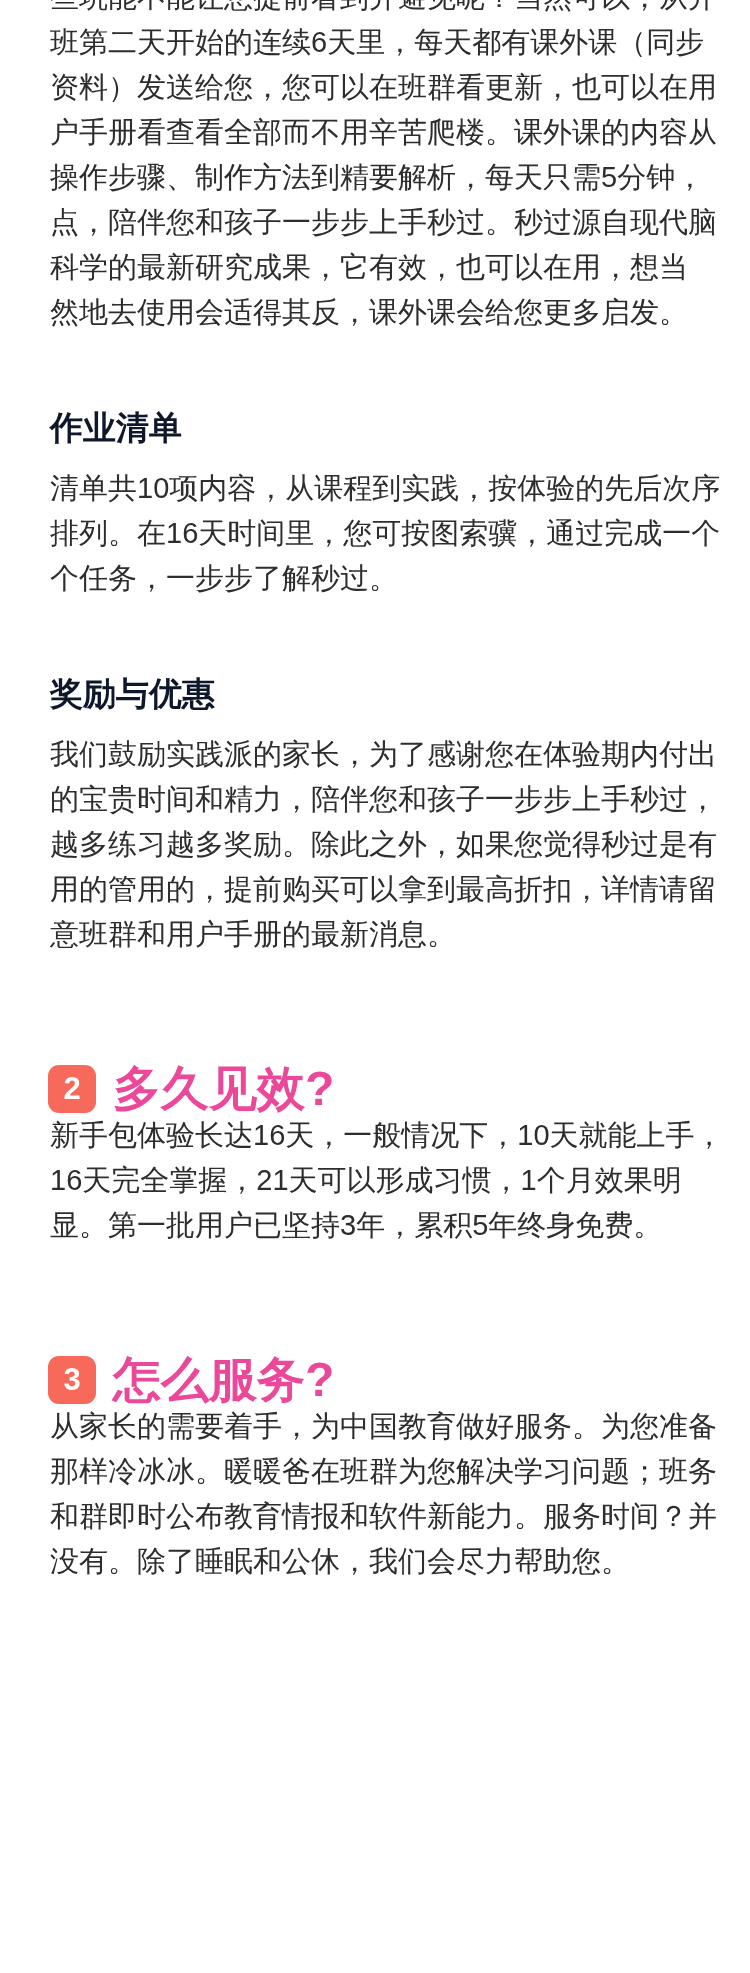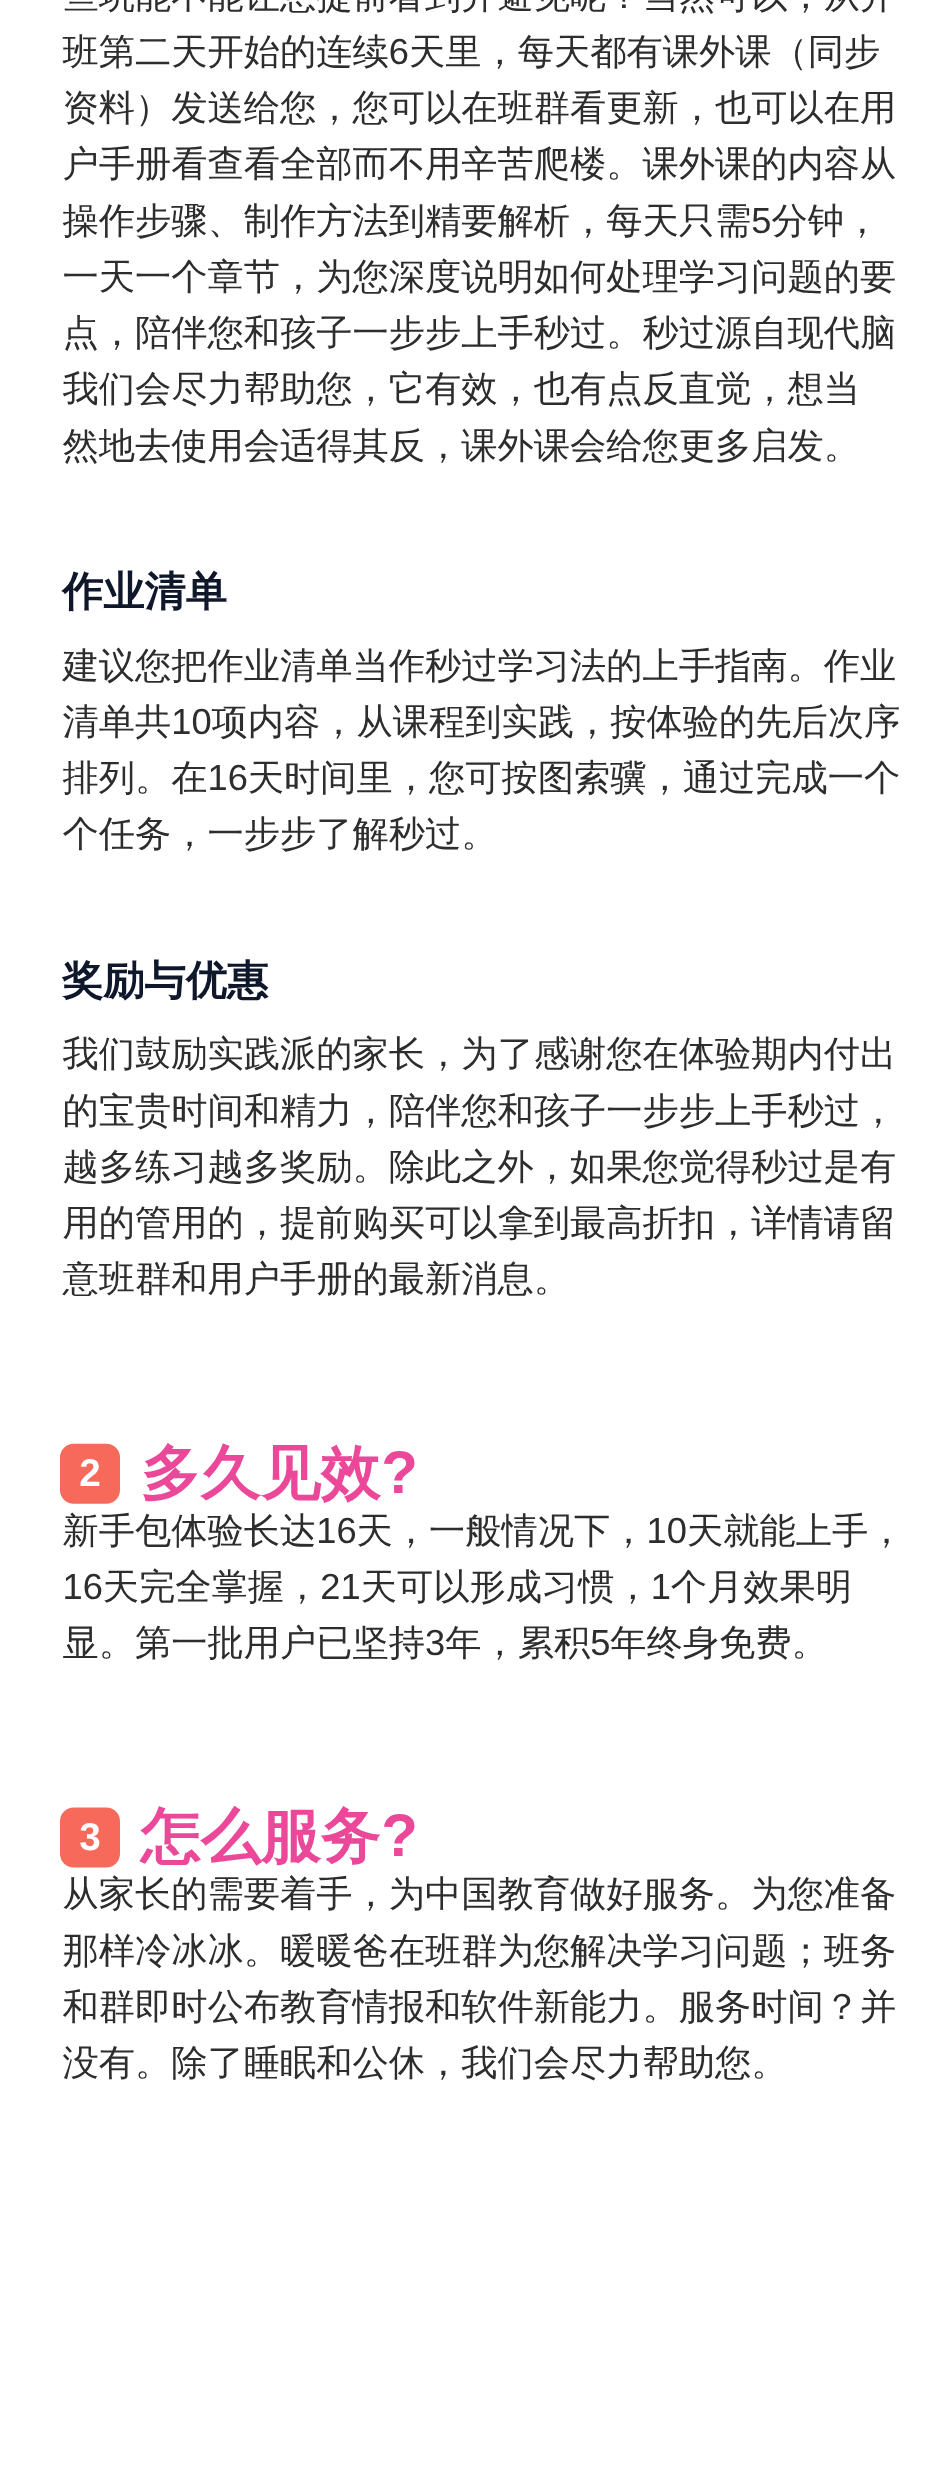--- a/index.html
+++ b/index.html
@@ -76,30 +76,28 @@
 <body>
 
 <main class="content">
 
   <div class="para para-intro">
       <div class="line">些坑能不能让您提前看到并避免呢？当然可以，从开</div>
       <div class="line">班第二天开始的连续6天里，每天都有课外课（同步</div>
       <div class="line">资料）发送给您，您可以在班群看更新，也可以在用</div>
       <div class="line">户手册看查看全部而不用辛苦爬楼。课外课的内容从</div>
       <div class="line">操作步骤、制作方法到精要解析，每天只需5分钟，</div>
-      <div class="line">一天一个章节，为您深度说明如何处理学习问题的要</div>
       <div class="line">点，陪伴您和孩子一步步上手秒过。秒过源自现代脑</div>
-      <div class="line">我们会尽力帮助您，它有效，也有点反直觉，想当</div>
+      <div class="line">科学的最新研究成果，它有效，也可以在用，想当</div>
       <div class="line">然地去使用会适得其反，课外课会给您更多启发。</div>
     </div>
 
   <h3 class="sub-heading">作业清单</h3>
 
   <div class="para">
-      <div class="line">建议您把作业清单当作秒过学习法的上手指南。作业</div>
       <div class="line">清单共10项内容，从课程到实践，按体验的先后次序</div>
       <div class="line">排列。在16天时间里，您可按图索骥，通过完成一个</div>
       <div class="line">个任务，一步步了解秒过。</div>
     </div>
 
   <h3 class="sub-heading">奖励与优惠</h3>
 
   <div class="para">
       <div class="line">我们鼓励实践派的家长，为了感谢您在体验期内付出</div>
       <div class="line">的宝贵时间和精力，陪伴您和孩子一步步上手秒过，</div>

